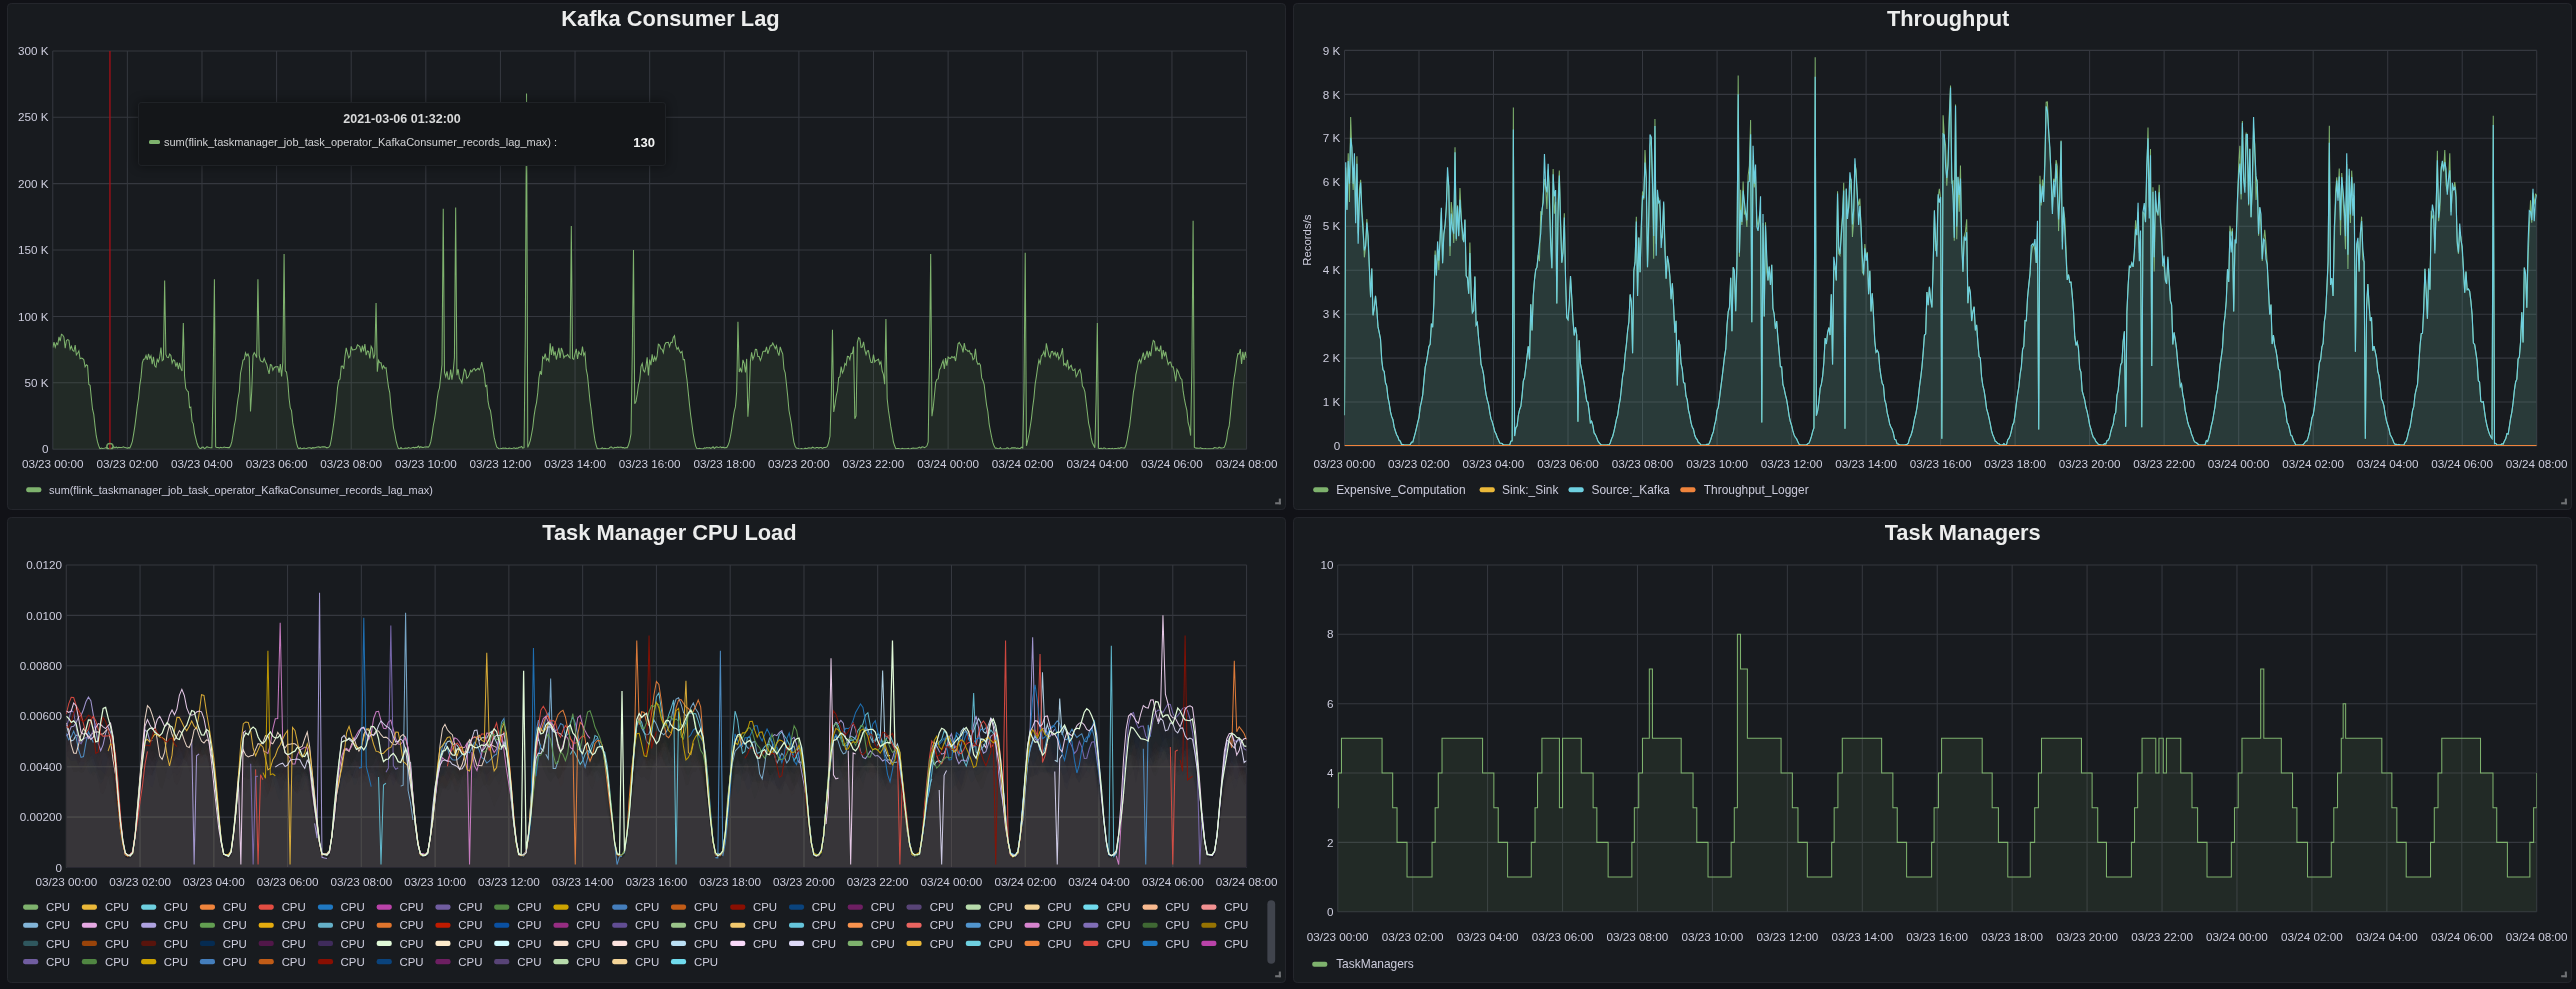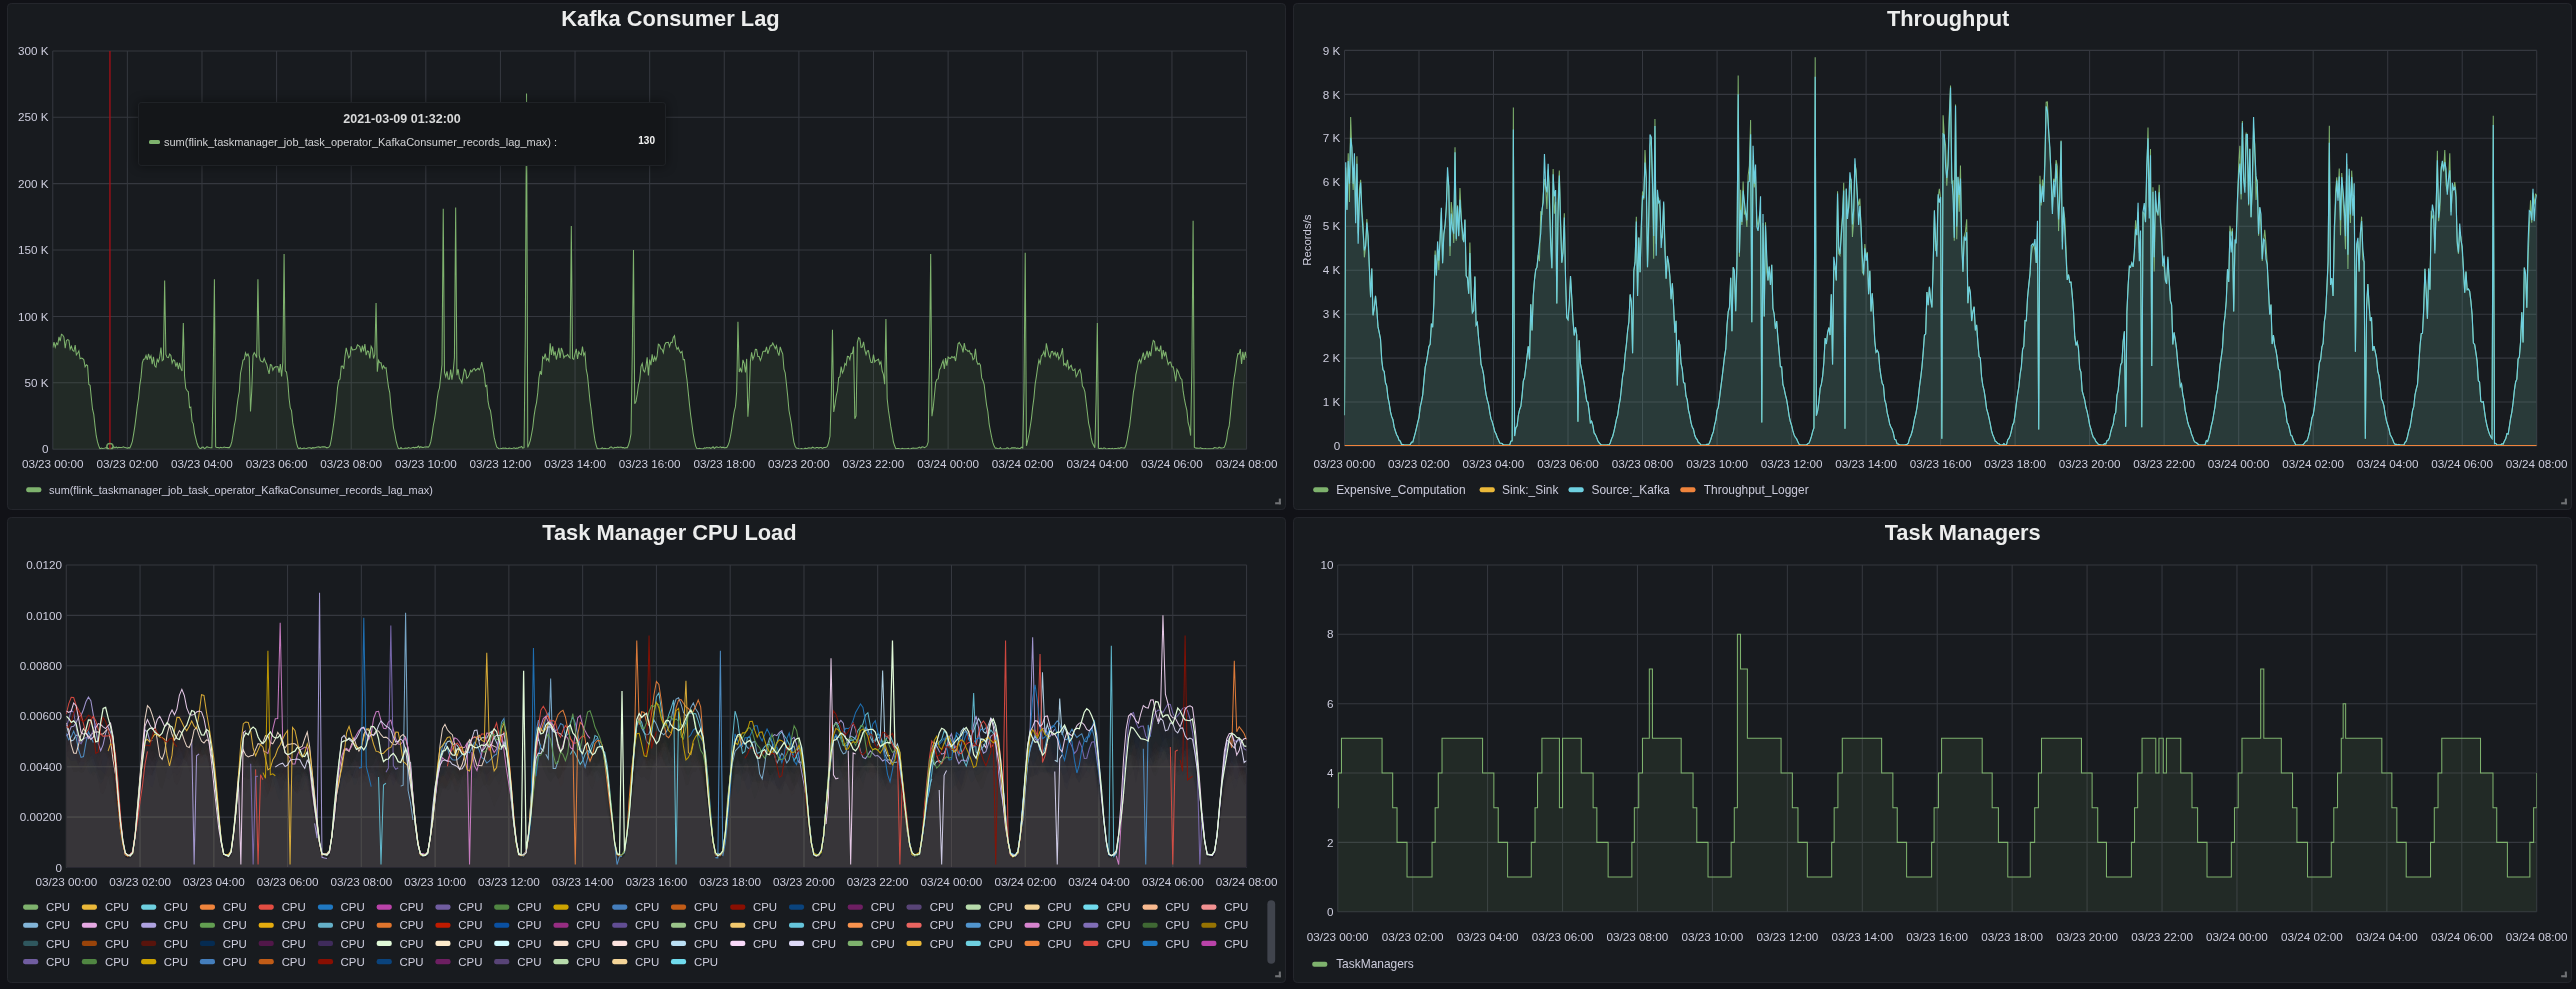--- a/index.html
+++ b/index.html
@@ -3,21 +3,21 @@
 html,body{margin:0;padding:0;background:#111217;width:2576px;height:990px;overflow:hidden}
 body{font-family:"Liberation Sans",sans-serif;position:relative}
 .panel{position:absolute;background:#181b1f;border:1px solid #24262c;border-radius:4.2px}
 .panel svg{position:absolute;left:-1px;top:-1px}
 .tip{position:absolute;left:138px;top:102px;width:526px;height:62px;background:#141619;
 border:0.5px solid #1f2226;border-radius:3.1px;box-shadow:0 0 10.4px rgba(0,0,0,.45);z-index:5}
 .tipt{text-align:center;font-weight:bold;font-size:12.5px;color:#d8d9da;margin-top:9.4px}
 .tiprow{position:absolute;left:10px;top:31px;width:506px;height:17.7px;font-size:11px;color:#d0d1d3}
 .dash{position:absolute;left:0px;top:6.2px;width:11.4px;height:4.2px;border-radius:1.6px;background:#7EB26D}
 .lbl{position:absolute;left:15px;top:1.6px}
-.val{position:absolute;right:0px;top:0.5px;font-weight:bold;font-size:10px;color:#f3f3f3}
+.val{position:absolute;right:0px;top:0.5px;font-weight:bold;font-size:13px;color:#f3f3f3}
 text{font-family:"Liberation Sans",sans-serif}
 </style></head><body>
 <div class="panel" style="left:7.3px;top:3.1px;width:1277px;height:505px">
     <svg width="1277" height="505" viewBox="0 0 2456 971">
       <defs>
         <clipPath id="c1">
           <rect x="88" y="52" width="2296" height="806"></rect>
         </clipPath>
       </defs>
       <line x1="88.0" y1="92.0" x2="88.0" y2="858.0" stroke="#35383f" stroke-width="2"></line>
@@ -75,21 +75,21 @@
         <line x1="198" y1="92.0" x2="198" y2="858.0" stroke="#a80f16" stroke-width="2.5"></line>
         <circle cx="198" cy="853.0" r="6" fill="none" stroke="#7EB26D" stroke-width="3" stroke-opacity="0.85"></circle>
       </g>
       <rect x="37" y="931" width="29" height="10" rx="4" fill="#7EB26D"></rect>
       <text x="81.0" y="944.0" font-size="21" fill="#ccccdc" text-anchor="start">sum(flink_taskmanager_job_task_operator_KafkaConsumer_records_lag_max)</text>
       <rect x="2439" y="960" width="11" height="4" fill="#707275"></rect>
       <rect x="2446" y="953" width="4" height="11" fill="#707275"></rect>
     </svg>
   </div>
 <div class="tip">
-    <div class="tipt">2021-03-09 01:32:00</div>
+    <div class="tipt">2021-03-06 01:32:00</div>
     <div class="tiprow">
       <span class="dash"></span>
       <span class="lbl">sum(flink_taskmanager_job_task_operator_KafkaConsumer_records_lag_max)&nbsp;:</span>
       <span class="val">130</span>
     </div>
   </div>
 <div class="panel" style="left:1293px;top:3.1px;width:1277px;height:505px">
     <svg width="1277" height="505" viewBox="0 0 2456 971">
       <defs>
         <clipPath id="c2">

